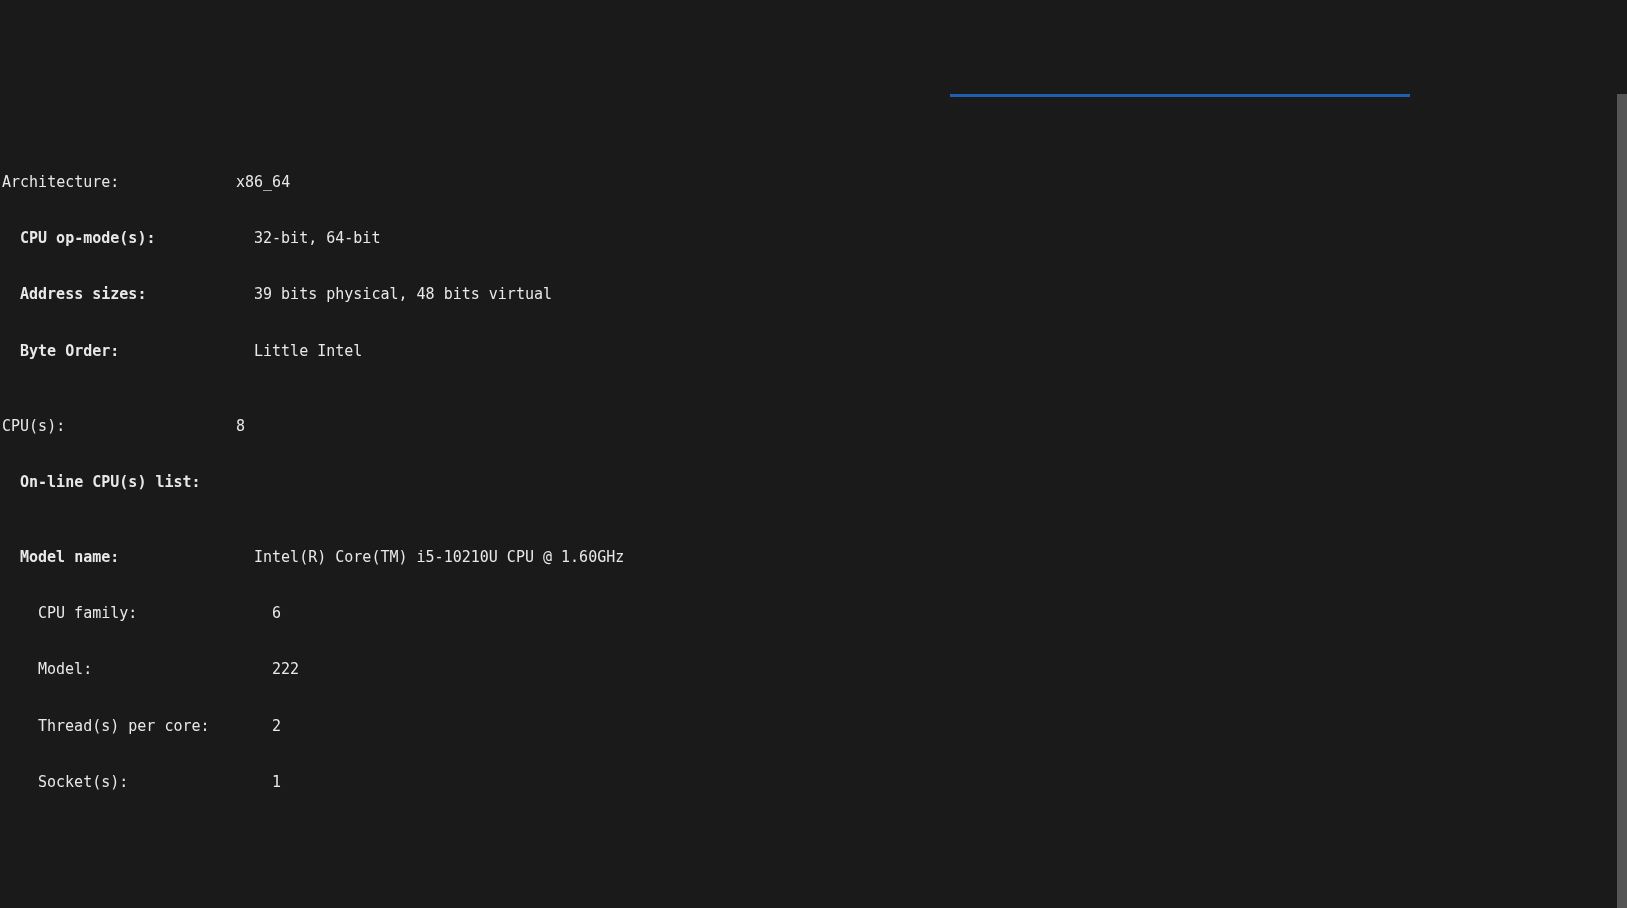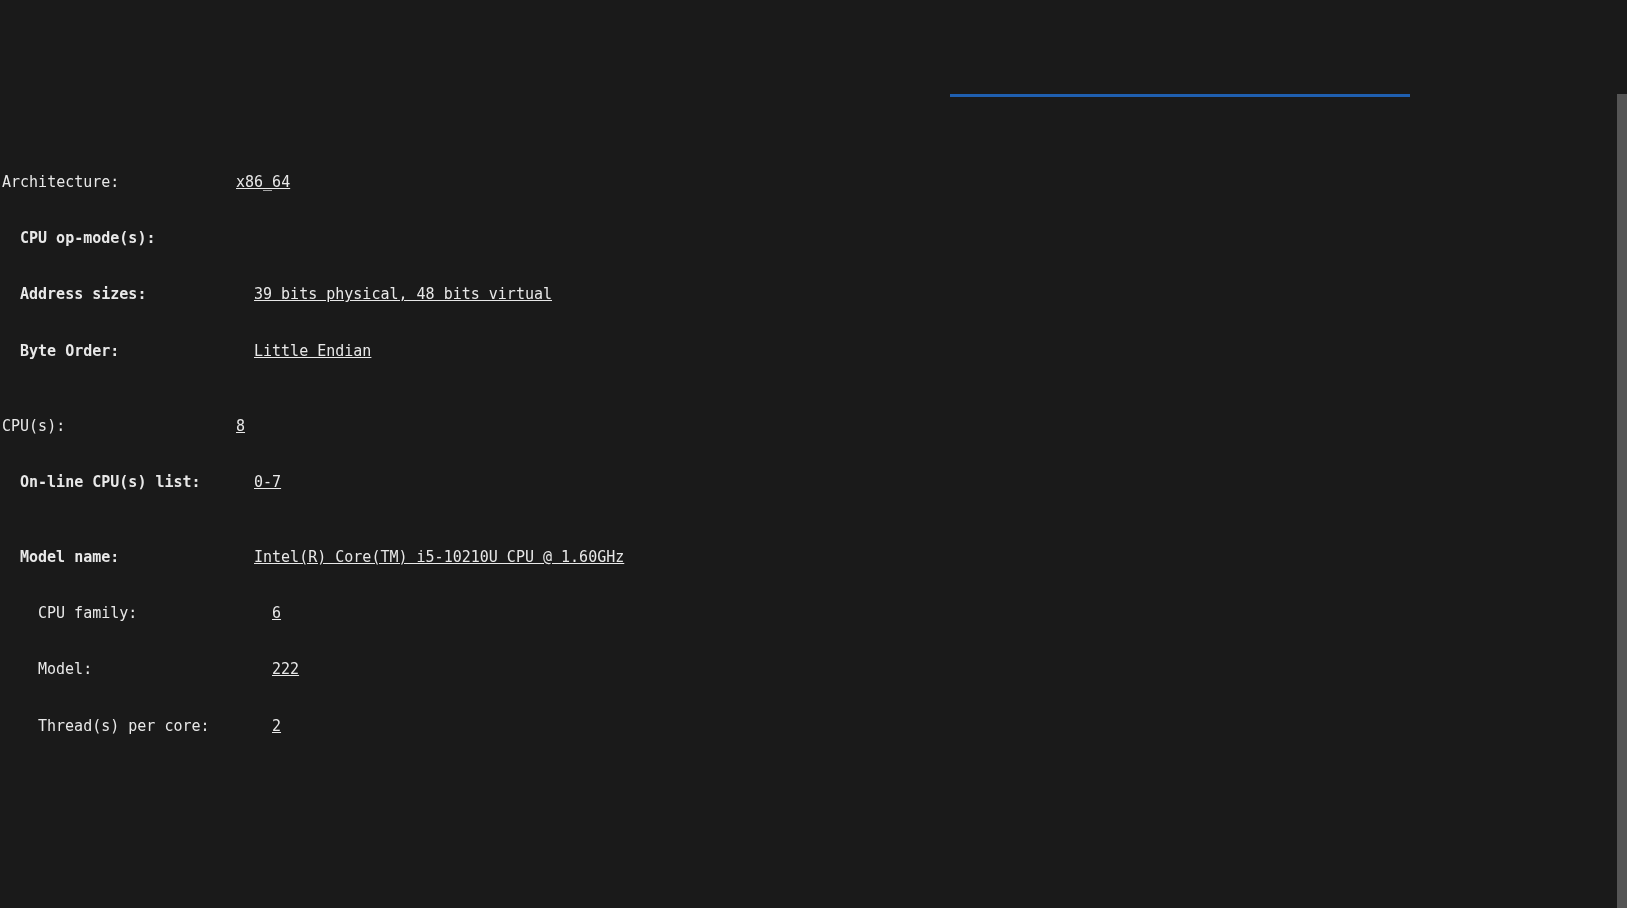--- a/index.html
+++ b/index.html
@@ -29,21 +29,20 @@
   }
   .row {
     display: flex;
   }
   .label {
     flex: 0 0 234px;
     padding-left: 0;
   }
   .value {
     flex: 1 1 auto;
-    text-decoration: underline;
   }
   .ind1 { padding-left: 18px; font-weight: bold; }
   .ind2 { padding-left: 36px; }
   .scrollbar-track {
     position: absolute;
     top: 0;
     right: 0;
     width: 10px;
     height: 100%;
     background: #2a2a2a;
@@ -64,54 +63,58 @@
 
 <div class="terminal">
   <div class="top-blue"></div>
 
   <div class="row">
     <span class="label">Architecture:</span>
     <span class="value">x86_64</span>
   </div>
   <div class="row">
     <span class="label ind1">CPU op-mode(s):</span>
+    <span class="value">32-bit, 64-bit</span>
   </div>
   <div class="row">
     <span class="label ind1">Address sizes:</span>
     <span class="value">39 bits physical, 48 bits virtual</span>
   </div>
   <div class="row">
     <span class="label ind1">Byte Order:</span>
-    <span class="value">Little Endian</span>
+    <span class="value">Little Intel</span>
   </div>
 
   <div class="row">
     <span class="label">CPU(s):</span>
     <span class="value">8</span>
   </div>
   <div class="row">
     <span class="label ind1">On-line CPU(s) list:</span>
-    <span class="value">0-7</span>
   </div>
 
   <div class="row">
     <span class="label ind1">Model name:</span>
     <span class="value">Intel(R) Core(TM) i5-10210U CPU @ 1.60GHz</span>
   </div>
   <div class="row">
     <span class="label ind2">CPU family:</span>
     <span class="value">6</span>
   </div>
   <div class="row">
     <span class="label ind2">Model:</span>
     <span class="value">222</span>
   </div>
   <div class="row">
     <span class="label ind2">Thread(s) per core:</span>
     <span class="value">2</span>
+  </div>
+  <div class="row">
+    <span class="label ind2">Socket(s):</span>
+    <span class="value">1</span>
   </div>
   
   
   
   
   
 
   
 
   

